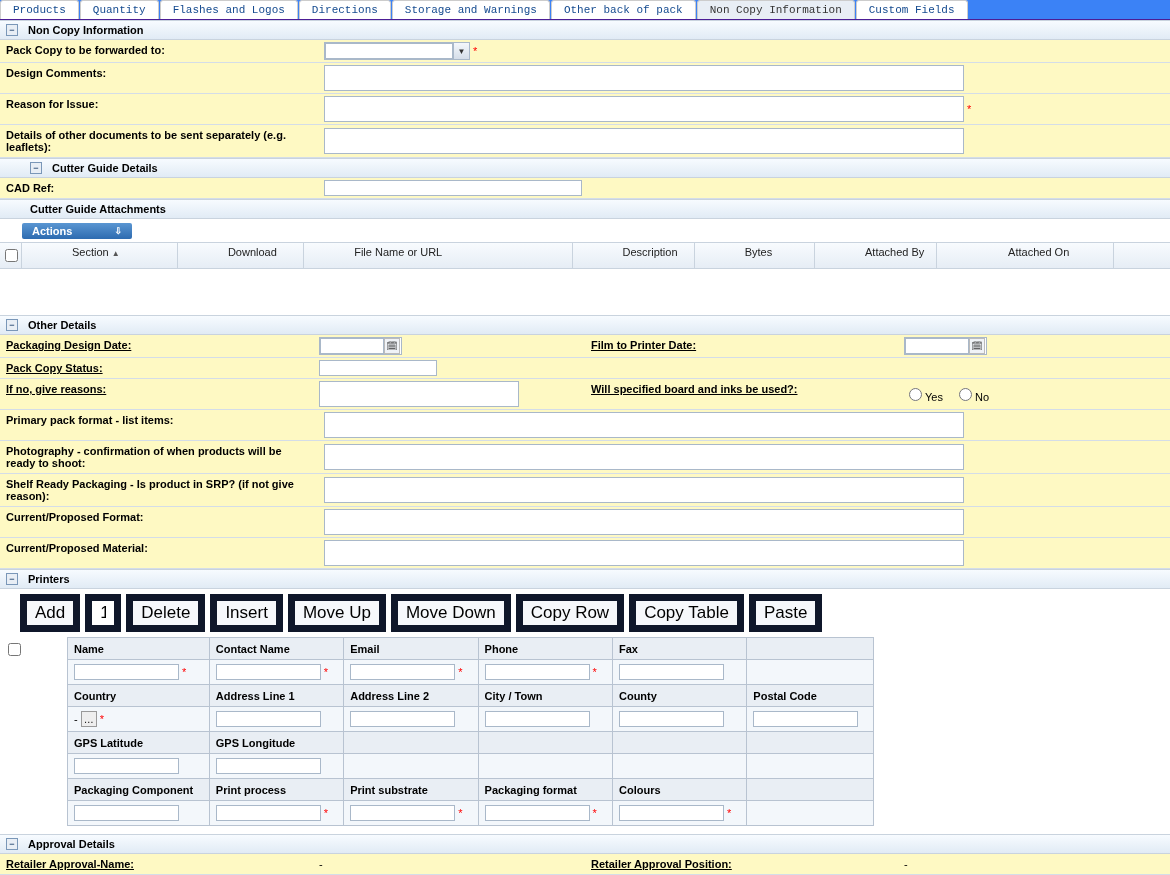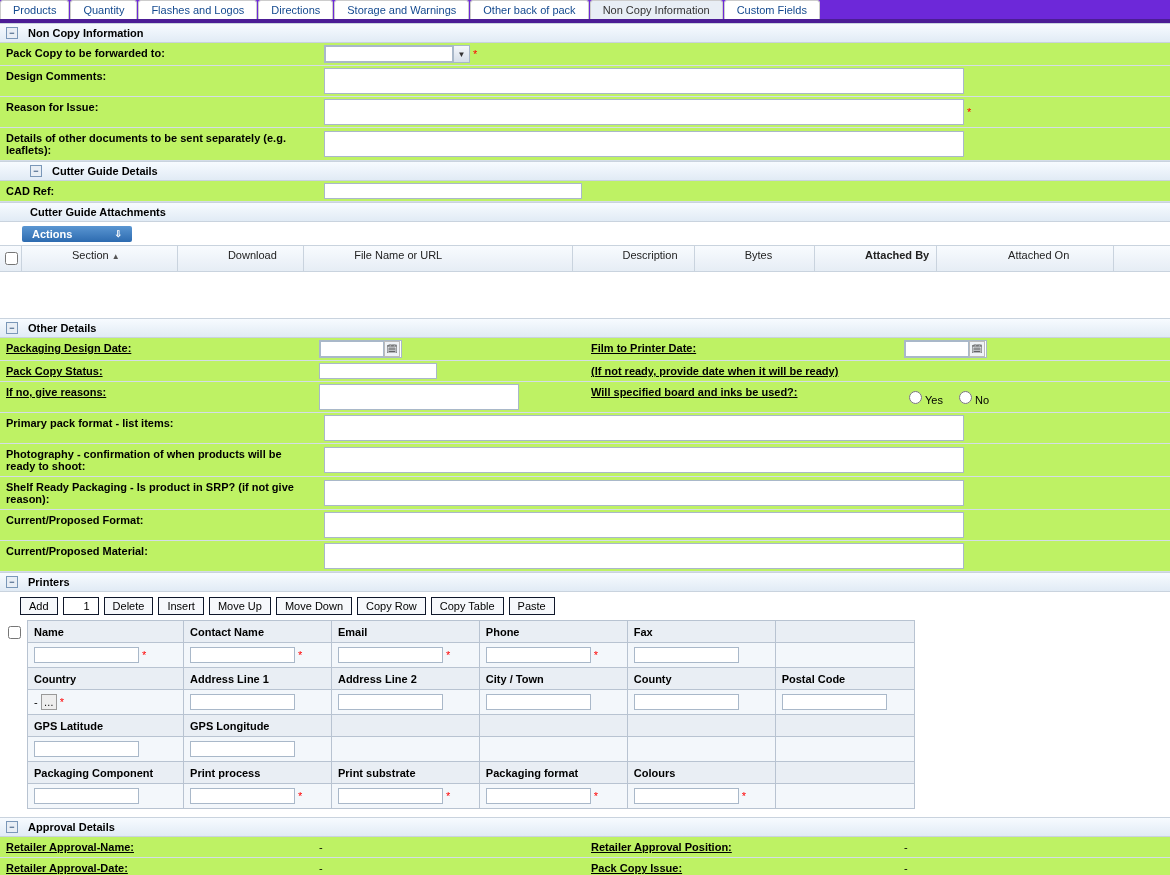--- a/index.html
+++ b/index.html
@@ -6,22 +6,23 @@
   body {
     margin: 0;
     font-family: Arial, Helvetica, sans-serif;
     font-size: 11px;
     color: #000;
     background: #fff;
     width: 1170px;
   }
   .tabs {
     display: flex;
-    border-bottom: 4px solid #4c1d95;
-    background: #6d28d9;
+    border-bottom: 1px solid #4c1d95;
+    background: #3b82f6;
+    font-family: Liberation Mono, monospace;
   }
   .tab {
     padding: 3px 12px;
     border: 1px solid #ccc;
     border-bottom: none;
     border-radius: 3px 3px 0 0;
     margin-right: 1px;
     background: #fff;
     color: #144a8f;
     cursor: pointer;
@@ -53,21 +54,21 @@
     display: inline-flex;
     align-items: center;
     justify-content: center;
     font-size: 9px;
     line-height: 1;
     color: #3a5a80;
     cursor: pointer;
   }
   .form-row {
     display: flex;
-    background: #bef264;
+    background: #fef9c3;
     border-bottom: 1px solid #d4dde8;
   }
   .form-row.two-col .col {
     width: 50%;
     display: flex;
   }
   .form-label {
     width: 320px;
     padding: 4px 6px;
     font-weight: bold;
@@ -176,55 +177,56 @@
     padding: 3px 6px;
     font-weight: normal;
     color: #222;
   }
   .gcol.chk { width: 22px; display:flex; align-items:center; justify-content:center;}
   .gcol.section { width: 130px; }
   .gcol.dl { width: 95px; }
   .gcol.fname { width: 263px; }
   .gcol.desc { width: 90px; }
   .gcol.bytes { width: 88px; }
-  .gcol.aby { width: 90px; font-weight: bold; }
+  .gcol.aby { width: 90px; }
   .gcol.aon { width: 130px; margin-left: 21px; }
   .gcol.rest { flex:1; border-right:none;}
   .sort-arrow { font-size: 8px; color:#555; margin-left:3px;}
   .grid-body { height: 46px; background:#fff;}
   .toolbar {
     display: flex;
     gap: 5px;
     padding: 5px 20px;
     background: #fff;
   }
   .toolbar button, .toolbar input {
-    font-size: 11px;
+    font-size: 17px;
     padding: 2px 8px;
-    border: 1px solid #0f172a;
+    border: 7px solid #0f172a;
     background: #f6f8fb;
     cursor: pointer;
   }
   .toolbar input {
     width: 36px;
     text-align: right;
     background:#fff;
     cursor:text;
   }
   .printers-wrap {
     padding: 0 8px 8px 8px;
     display:flex;
     align-items:flex-start;
   }
   .printers-chk {
     margin: 6px 6px 0 0;
   }
   table.printers {
     border-collapse: collapse;
-    width: 888px;
+    width: 807px;
+    margin-left: 40px;
   }
   table.printers th, table.printers td {
     border: 1px solid #b8c3d1;
     padding: 4px 6px;
     text-align: left;
     vertical-align: middle;
     height: 22px;
   }
   table.printers th {
     background: #e9eef4;
@@ -363,23 +365,20 @@
     </div>
   </div>
 </div>
 
 <div class="form-row two-col">
   <div class="col">
     <div class="form-label">Pack Copy Status:</div>
     <div class="form-field">
         <input type="text" class="small-input" style="">
       </div>
-  </div>
-  <div class="col">
-    <div class="form-label" style="width:auto">(If not ready, provide date when it will be ready)</div>
   </div>
 </div>
 
 <div class="form-row two-col">
   <div class="col">
     <div class="form-label">If no, give reasons:</div>
     <div class="form-field">
         <textarea style="width: 200px;"></textarea>
       </div>
   </div>

